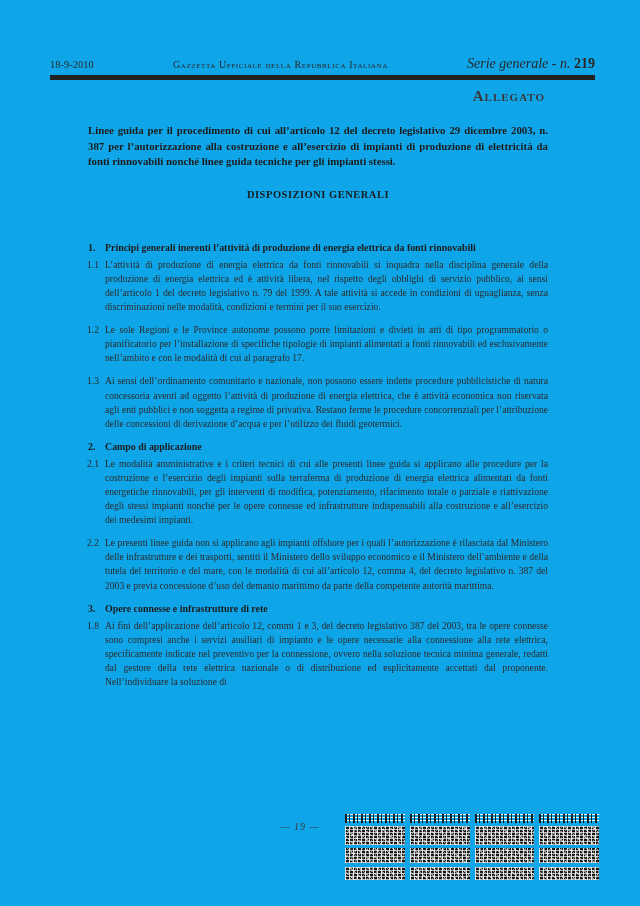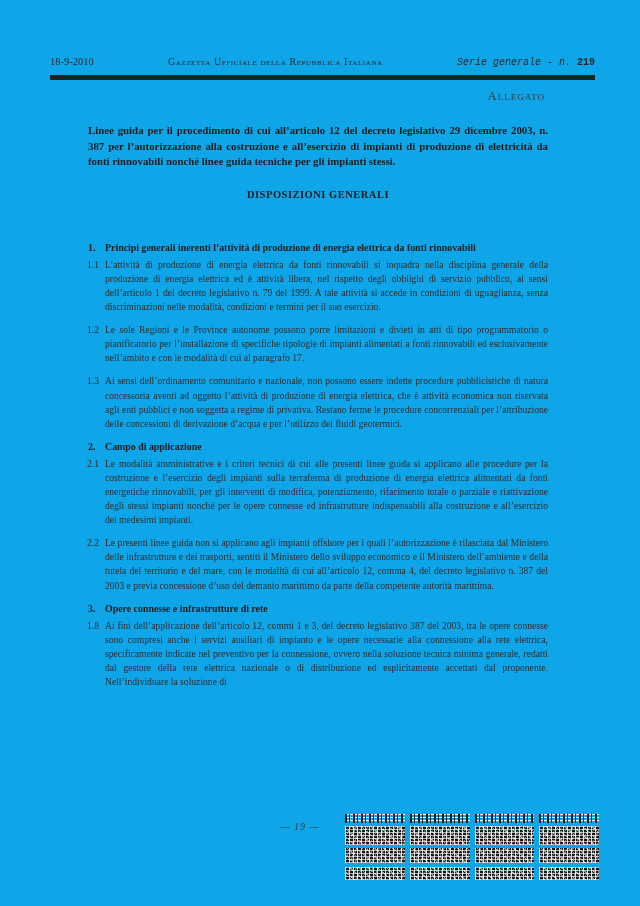--- a/index.html
+++ b/index.html
@@ -16,31 +16,31 @@
 
   
   .header-row{
     position:absolute;top:56px;left:50px;width:545px;
     display:flex;justify-content:space-between;align-items:baseline;
     font-size:10.5px;
   }
   .header-journal{
     font-variant:small-caps;letter-spacing:0.6px;font-size:10px;
   }
-  .header-issue{font-size:10px;font-family:Liberation Mono, monospace;}
+  .header-issue{font-size:14px;}
   .issue-name{font-style:italic;}
   .issue-label{font-style:italic;}
   .issue-number{font-weight:bold;}
   .header-rule{
     position:absolute;top:75px;left:50px;width:545px;height:5px;
     background:linear-gradient(#212121 0 1.6px,#fdfdfc 1.6px 2.4px,#212121 2.4px 5px);
   }
   .annex{
     position:absolute;top:88px;right:95px;
-    font-variant:small-caps;font-size:13px;letter-spacing:1px;color:#3a3a3a;
+    font-variant:small-caps;font-size:15px;letter-spacing:1px;color:#3a3a3a;font-weight:bold;
   }
 
   
   .content{
     position:absolute;left:88px;top:123px;width:460px;
   }
   .doc-title{
     font-weight:bold;font-size:10.8px;line-height:15.6px;
     text-align:justify;color:#1e1e1e;
   }

